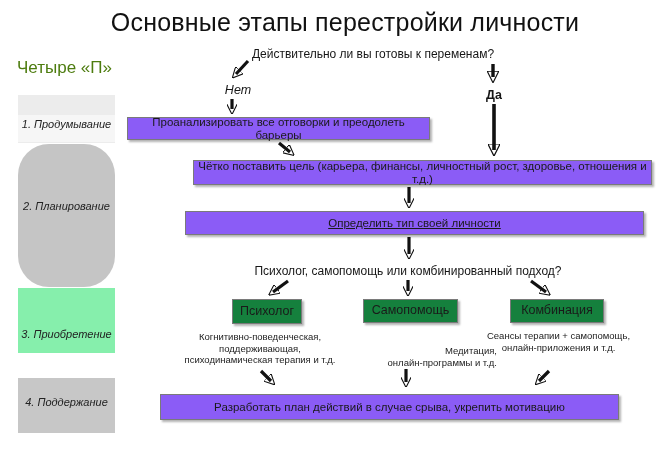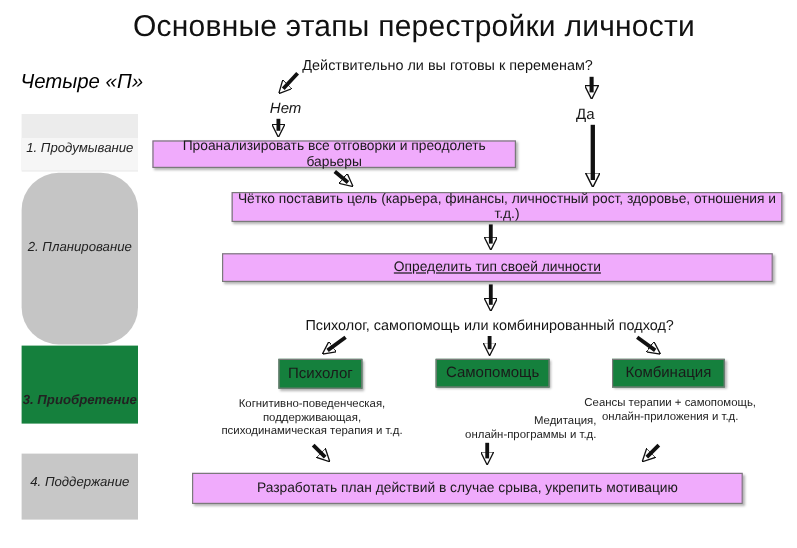--- a/index.html
+++ b/index.html
@@ -5,55 +5,55 @@
   html,body { margin:0; padding:0; background:#ffffff; }
   .canvas {
     position:relative; width:664px; height:457px; background:#ffffff;
     font-family:"Liberation Sans", sans-serif; color:#1a1a1a; overflow:hidden;
   }
   .abs { position:absolute; }
   .title {
     left:30px; top:8px; width:630px; text-align:center;
     font-size:25px; font-weight:500; letter-spacing:0.2px; color:#111;
   }
-  .sb-heading { left:17px; top:58px; width:120px; font-size:17px; color:#000000;font-style:italic; }
+  .sb-heading { left:17px; top:58px; width:120px; font-size:17px; color:#4d7c0f; }
   .sblock { left:18px; width:97px; }
   .b1 { top:95px;  height:48px;  background:#ececec; }
   .b2 { top:144px; height:143px; background:#c5c5c5;border-radius:31px; }
-  .b3 { top:288px; height:65px;  background:#15803d;font-weight:bold; }
+  .b3 { top:288px; height:65px;  background:#86efac; }
   .b4 { top:378px; height:55px;  background:#c7c7c7; }
   .b1-strip { position:absolute; left:0; right:0; top:20px; bottom:1px; background:#f6f6f6; }
   .stage-label {
     position:absolute; left:0; right:0; text-align:center;
     font-size:11px; font-style:italic; color:#222;
   }
   .b1 .stage-label { top:23px; }
   .b2 .stage-label { top:56px; }
   .b3 .stage-label { top:40px; }
   .b4 .stage-label { top:18px; }
   .fbox {
-    position:absolute; background:#f0abfc; border:1px solid #7a7a7a;
+    position:absolute; background:#8b5cf6; border:1px solid #7a7a7a;
     box-shadow:1.5px 1.5px 2px rgba(0,0,0,0.3);
     display:flex; align-items:center; justify-content:center;
     text-align:center; font-size:11.5px; color:#1a1a1a; line-height:1.1;
   }
   .box-analyze { left:127px; top:117px; width:301px; height:21px; }
   .box-goal    { left:193px; top:160px; width:457px; height:23px; }
   .box-type    { left:185px; top:211px; width:457px; height:22px;text-decoration:underline; }
   .opt         { font-size:12.5px; background:#15803d; }
   .opt1 { left:232px; top:299px; width:68px; height:23px; }
   .opt2 { left:363px; top:299px; width:93px; height:22px; }
   .opt3 { left:510px; top:299px; width:92px; height:22px; }
   .box-plan    { left:160px; top:394px; width:457px; height:24px; }
   .question { text-align:center; font-size:12px; color:#161616; }
   .q1 { left:213px; top:47px;  width:320px; }
   .q2 { left:248px; top:264px; width:320px; }
   .branch { font-size:12.5px; color:#161616; }
   .branch-no  { left:221px; top:83px; width:34px; text-align:center;font-style:italic; }
-  .branch-yes { left:480px; top:88px; width:28px; text-align:left; }
+  .branch-yes { left:480px; top:88px; width:28px; text-align:center;font-weight:bold; }
   .desc {
     text-align:center; font-size:9.5px; line-height:1.22;
     white-space:pre-line; color:#222;
   }
   .desc1 { left:170px; top:331px; width:180px; }
   .desc2 { left:317px; top:345px; width:180px;text-align:right; }
   .desc3 { left:466px; top:330px; width:185px; }
   .arrows { left:0; top:0; width:664px; height:457px; pointer-events:none; }
   .arrows path { stroke:#111111; fill:none; stroke-linecap:butt; }
 </style>

